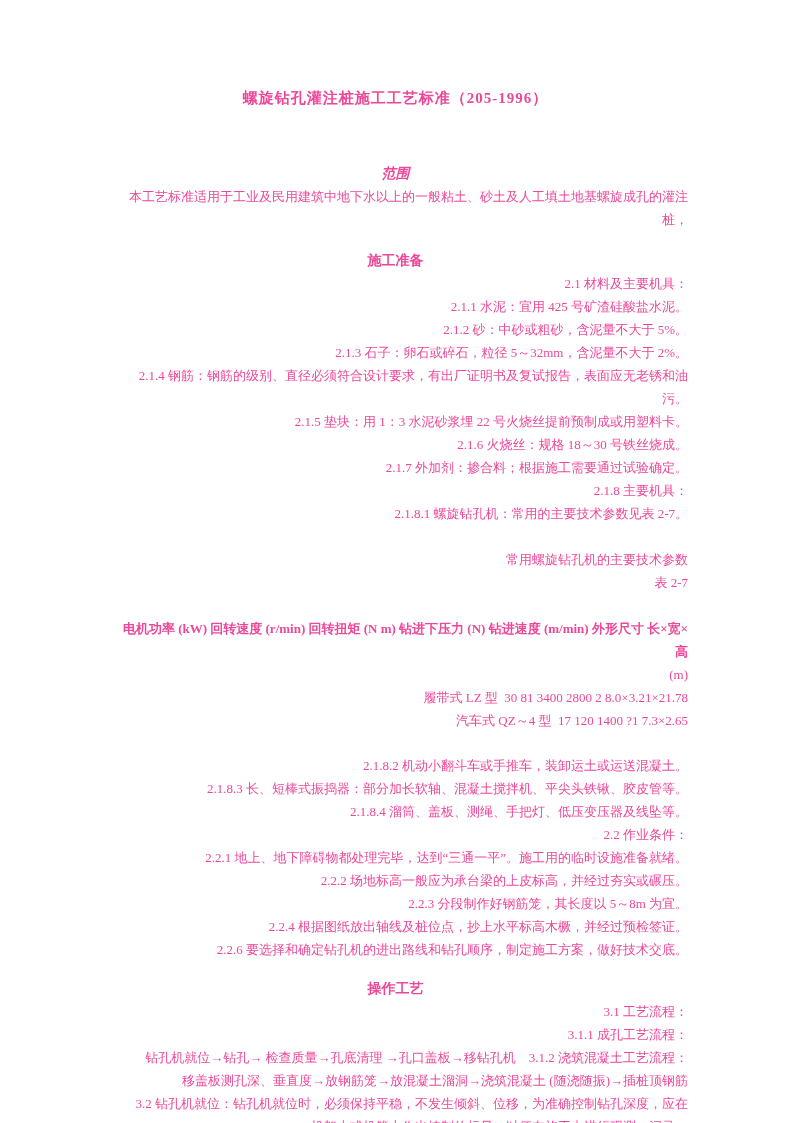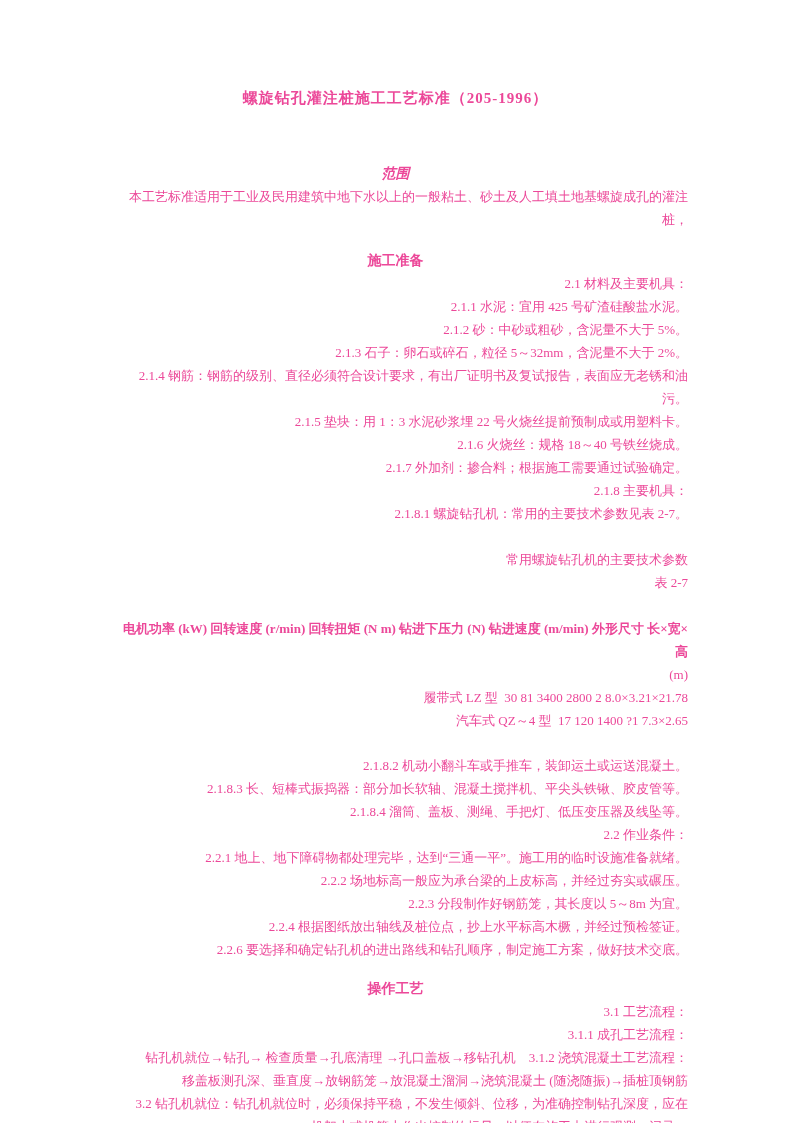--- a/index.html
+++ b/index.html
@@ -57,21 +57,21 @@
   <div class="line ti">本工艺标准适用于工业及民用建筑中地下水以上的一般粘土、砂土及人工填土地基螺旋成孔的灌注桩，</div>
 
   <div class="sec-heading mt-prep">施工准备</div>
 
   <div class="line ti">2.1 材料及主要机具：</div>
   <div class="line ti">2.1.1 水泥：宜用 425 号矿渣硅酸盐水泥。</div>
   <div class="line ti">2.1.2 砂：中砂或粗砂，含泥量不大于 5%。</div>
   <div class="line ti">2.1.3 石子：卵石或碎石，粒径 5～32mm，含泥量不大于 2%。</div>
   <div class="line ti">2.1.4 钢筋：钢筋的级别、直径必须符合设计要求，有出厂证明书及复试报告，表面应无老锈和油污。</div>
   <div class="line ti">2.1.5 垫块：用 1：3 水泥砂浆埋 22 号火烧丝提前预制成或用塑料卡。</div>
-  <div class="line ti">2.1.6 火烧丝：规格 18～40 号铁丝烧成。</div>
+  <div class="line ti">2.1.6 火烧丝：规格 18～30 号铁丝烧成。</div>
   <div class="line ti">2.1.7 外加剂：掺合料；根据施工需要通过试验确定。</div>
   <div class="line ti">2.1.8 主要机具：</div>
   <div class="line ti">2.1.8.1 螺旋钻孔机：常用的主要技术参数见表 2-7。</div>
 
   <div class="line tbl-caption-line">
     <span>常用螺旋钻孔机的主要技术参数</span>
     <span class="tbl-label">表 2-7</span>
   </div>
   <div class="line hdr-indent">电机功率 (kW) 回转速度 (r/min) 回转扭矩 (N m) 钻进下压力 (N) 钻进速度 (m/min) 外形尺寸 长×宽×高</div>
   <div class="line">(m)</div>

